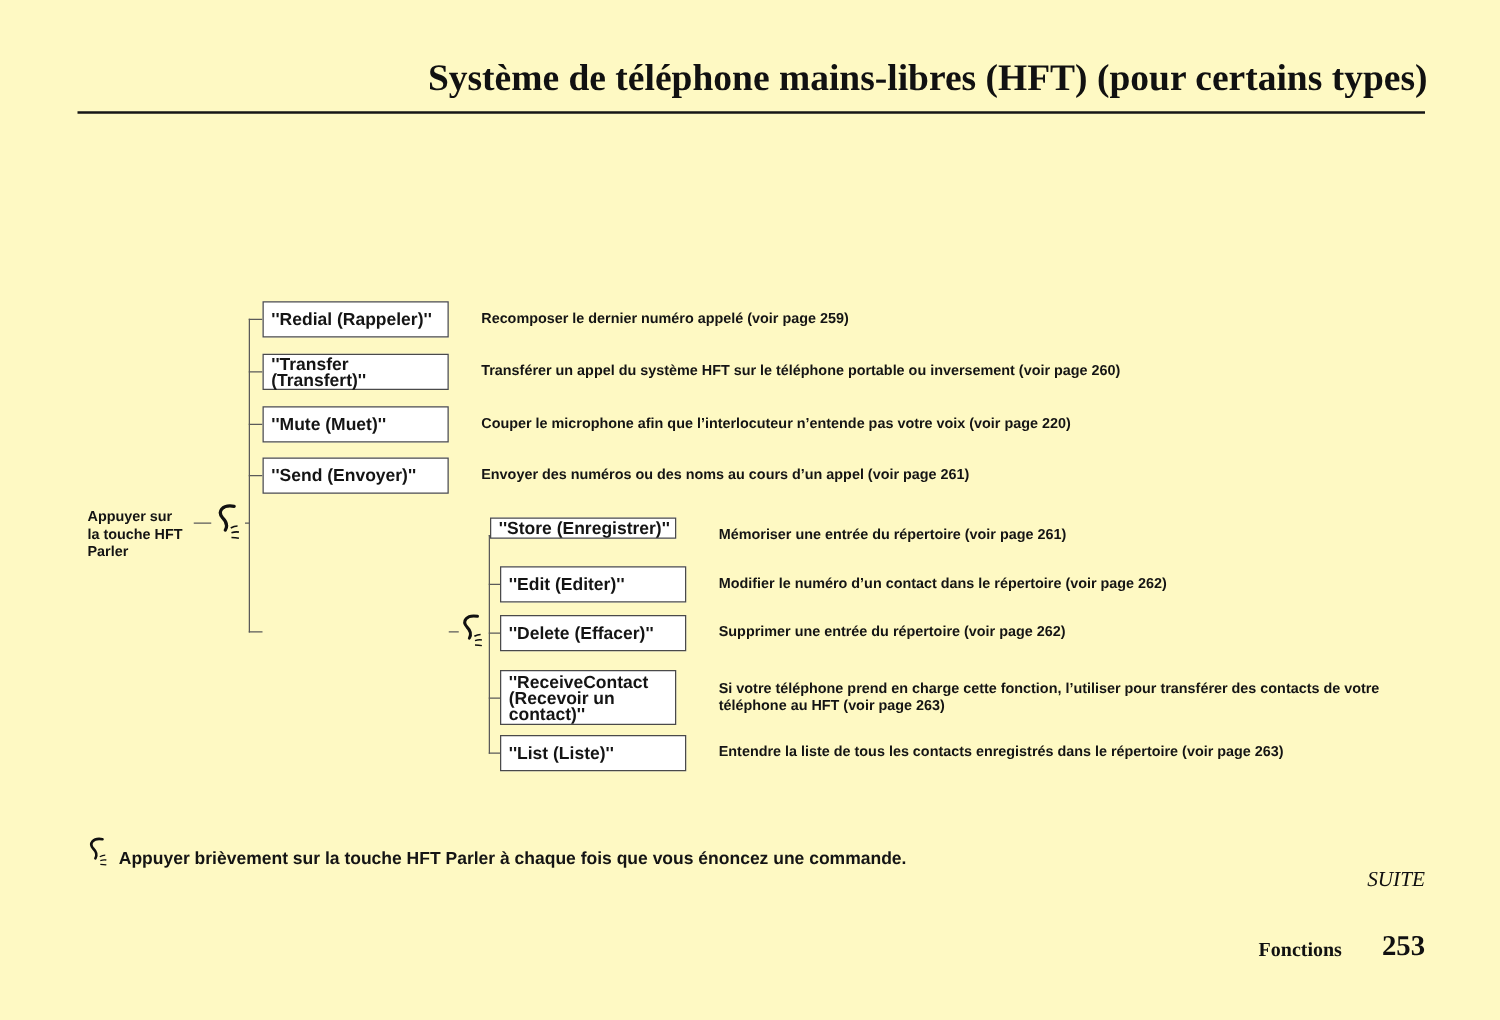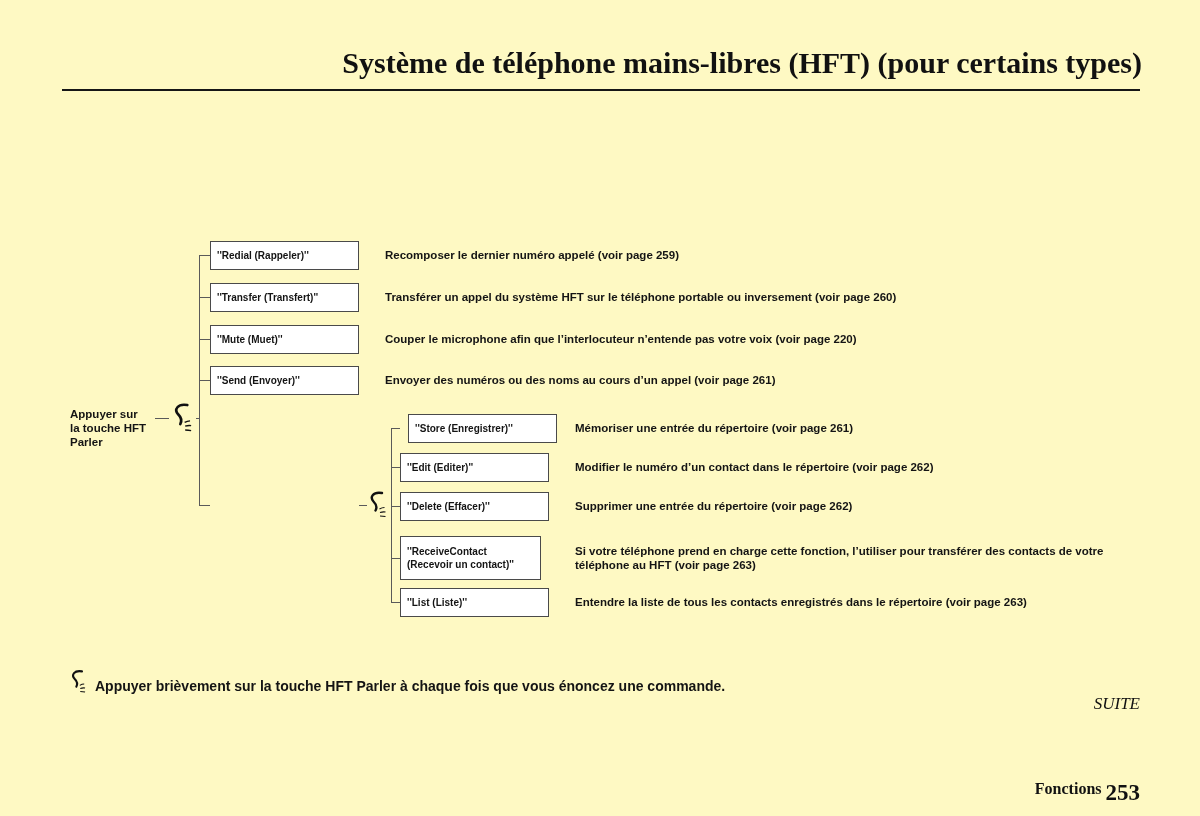--- a/index.html
+++ b/index.html
@@ -7,36 +7,36 @@
   .page{position:relative;width:1200px;height:816px;background:#fef9c3;color:#141414;
         font-family:"Liberation Sans",sans-serif;overflow:hidden;}
 
   .title{position:absolute;top:46px;right:58px;font-family:"Liberation Serif",serif;
          font-weight:700;font-size:30px;white-space:nowrap;color:#111;}
   .rule{position:absolute;left:62px;width:1078px;top:89px;height:2px;background:#161616;}
 
   .line{position:absolute;background:#5a5a5a;}
 
   .cmdbox{position:absolute;border:1px solid #4a4a4a;background:#fff;display:flex;align-items:center;
-          padding:0 3px 0 6px;font-weight:700;font-size:10px;line-height:13px;}
+          padding:0 3px 0 6px;font-weight:700;font-size:14px;line-height:13px;}
   .cmdbox span{white-space:pre-line;}
   .cmdbox.tight{font-size:10px;padding:0 2px 0 4px;letter-spacing:-0.1px;}
 
   .desc{position:absolute;font-weight:700;font-size:11.5px;line-height:14px;color:#141414;padding-left:12px;}
 
   .root-label{position:absolute;left:70px;top:407px;font-weight:700;font-size:11.5px;
               line-height:14px;white-space:pre-line;}
 
   .icon{position:absolute;}
 
   .footnote{position:absolute;left:95px;top:678px;font-weight:700;font-size:14px;}
   .suite{position:absolute;right:60px;top:694px;font-family:"Liberation Serif",serif;
          font-style:italic;font-size:17px;color:#111;}
-  .footer{position:absolute;right:60px;top:744px;display:flex;align-items:flex-start;gap:4px;
-          font-family:"Liberation Serif",serif;font-weight:700;color:#111;margin-top:36px;}
+  .footer{position:absolute;right:60px;top:744px;display:flex;align-items:flex-end;gap:32px;
+          font-family:"Liberation Serif",serif;font-weight:700;color:#111;}
   .footer .section{font-size:16px;}
   .footer .pnum{font-size:23px;}
 </style>
 </head>
 <body>
 
 <div class="page">
 
   <div class="title">Système de téléphone mains-libres (HFT) (pour certains types)</div>
   <div class="rule"></div>
@@ -90,21 +90,21 @@
     </svg>
   </span>
 
   <div class="line" style="left:391px;top:428px;width:1px;height:175px"></div>
   <div class="line" style="left:391px;top:428px;width:9px;height:1px"></div>
   <div class="line" style="left:391px;top:467px;width:9px;height:1px"></div>
   <div class="line" style="left:391px;top:506px;width:9px;height:1px"></div>
   <div class="line" style="left:391px;top:558px;width:9px;height:1px"></div>
   <div class="line" style="left:391px;top:602px;width:9px;height:1px"></div>
 
-  <div class="cmdbox" style="left:408px;top:414px;width:149px;height:29px">
+  <div class="cmdbox" style="left:392px;top:414px;width:149px;height:17px">
     <span>''Store (Enregistrer)''</span>
   </div>
   <div class="cmdbox" style="left:400px;top:453px;width:149px;height:29px">
     <span>''Edit (Editer)''</span>
   </div>
   <div class="cmdbox" style="left:400px;top:492px;width:149px;height:29px">
     <span>''Delete (Effacer)''</span>
   </div>
   <div class="cmdbox" style="left:400px;top:536px;width:141px;height:44px">
     <span>''ReceiveContact

